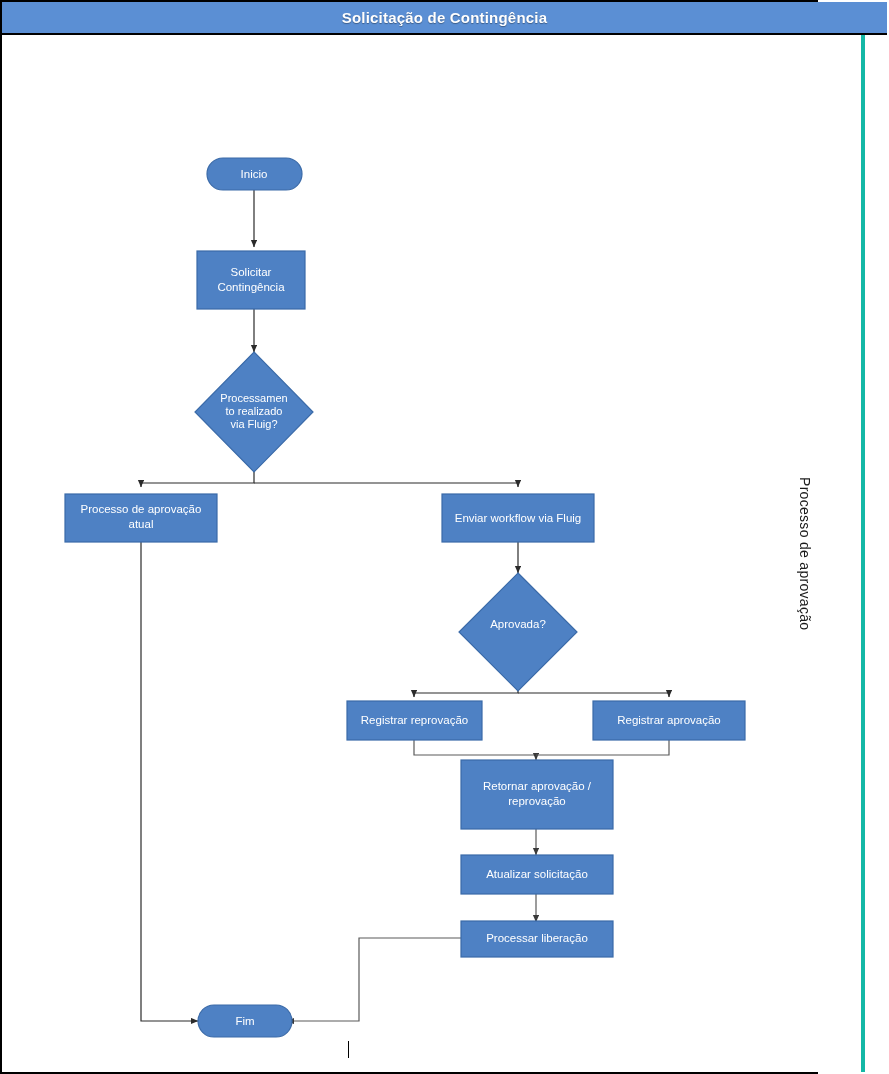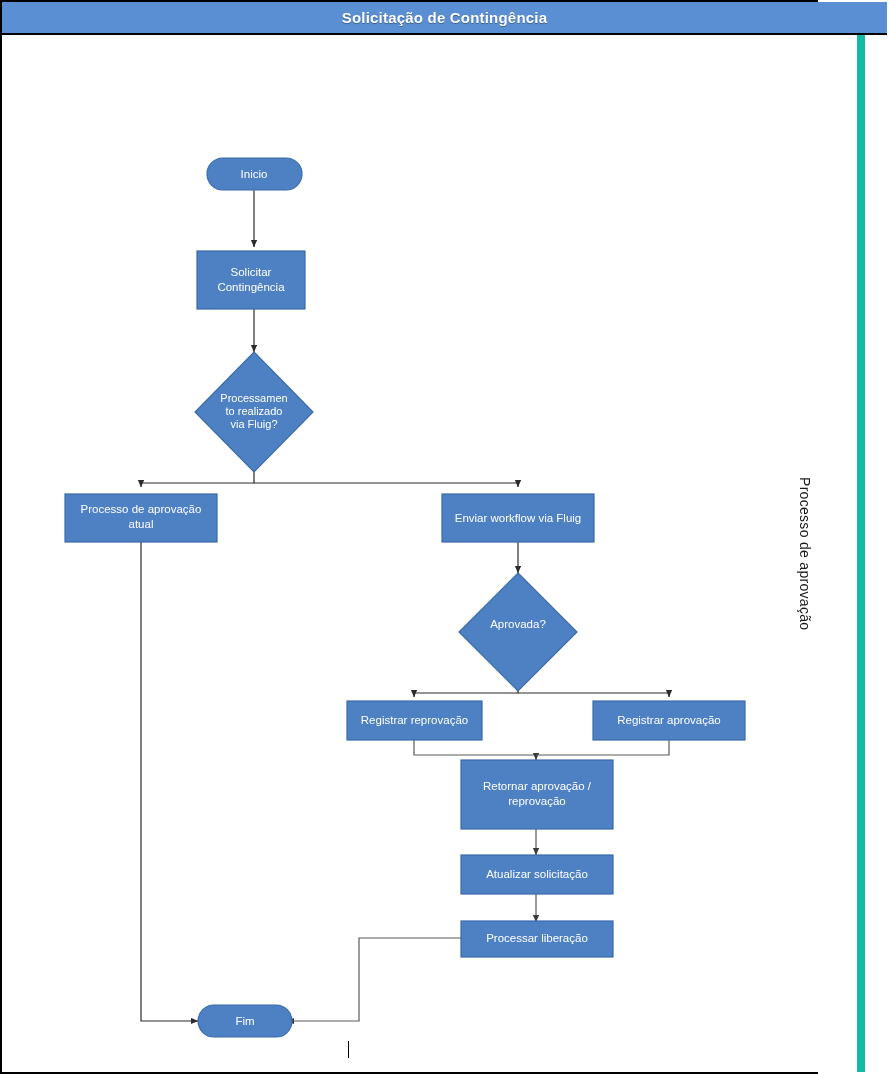--- a/index.html
+++ b/index.html
@@ -46,21 +46,21 @@
   }
 
   
   #canvas-area {
     position: absolute;
     left: 0;
     top: 33px;
     width: 863px;
     height: 1037px;
     background: #ffffff;
-    border-right: 8px solid #14b8a6;
+    border-right: 4px solid #14b8a6;
     box-sizing: border-box;
     text-decoration: underline;
   }
 
   
   #lane-label {
     position: absolute;
     right: 0;
     top: 33px;
     width: 22px;

